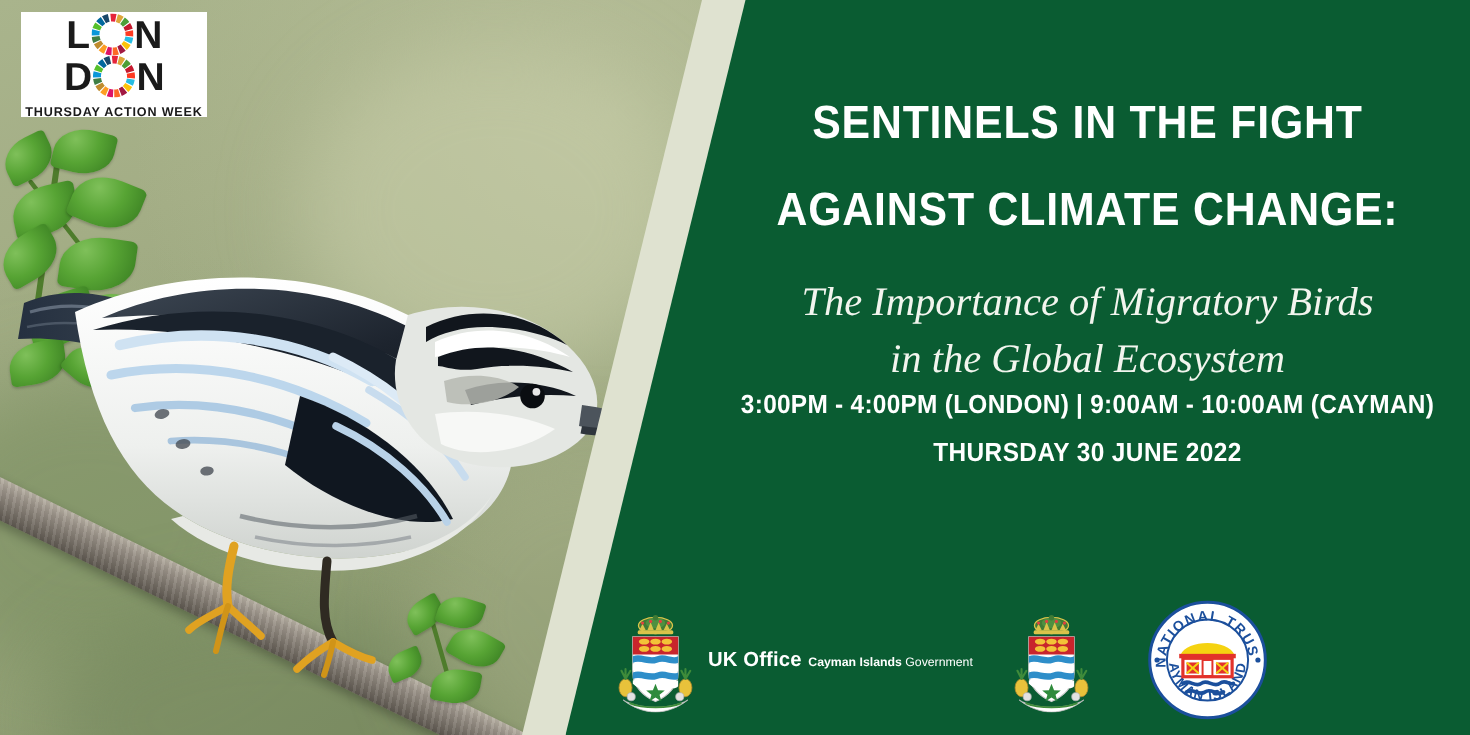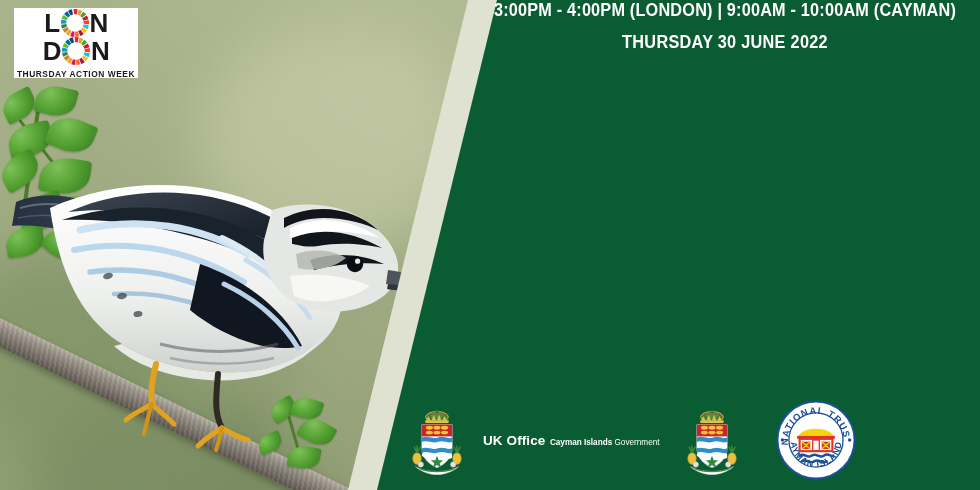--- a/index.html
+++ b/index.html
@@ -145,21 +145,21 @@
   }
 
   
   .footer {
     position:absolute; left:410px; top:396px; width:560px; height:88px;
     display:flex; align-items:center;
   }
   .gov-logo { display:flex; align-items:center; }
   .gov-logo .crest { width:54px; height:72px; flex:0 0 auto; }
   .gov-logo .crest svg { display:block; }
-  .gov-text { margin-left:19px; color:#ffffff; }
+  .gov-text { margin-left:8px; color:#ffffff; }
   .gov-name { font-size:13.5px; font-weight:bold; letter-spacing:.1px; line-height:1.15; white-space:nowrap; }
   .gov-sub  { font-size:8.2px; line-height:1.3; margin-top:3px; white-space:nowrap; }
   .gov-sub .b { font-weight:bold; }
   .gov-sub .r { font-weight:normal; }
 
   .nt-logo { width:82px; height:82px; flex:0 0 auto; }
   .nt-logo svg { display:block; }
 
   .sp1 { width:25px; }
   .sp2 { width:36px; }
@@ -362,20 +362,26 @@
           </g>
         </svg>
       </span>
       <span class="lcaw-letter">N</span>
     </div>
     <div class="lcaw-tag">THURSDAY ACTION WEEK</div>
   </div>
 
   <div class="content">
 
+    <div class="title-block">
+      <div class="title-line">SENTINELS IN THE FIGHT</div>
+      <div class="title-line">AGAINST CLIMATE CHANGE:</div>
+      <div class="subtitle">The Importance of Migratory Birds</div>
+      <div class="subtitle">in the Global Ecosystem</div>
+    </div>
 
     <div class="time-block">
       <div class="time-line">3:00PM - 4:00PM (LONDON) | 9:00AM - 10:00AM (CAYMAN)</div>
       <div class="date-line">THURSDAY 30 JUNE 2022</div>
     </div>
 
   </div>
 
   <div class="footer">
 

